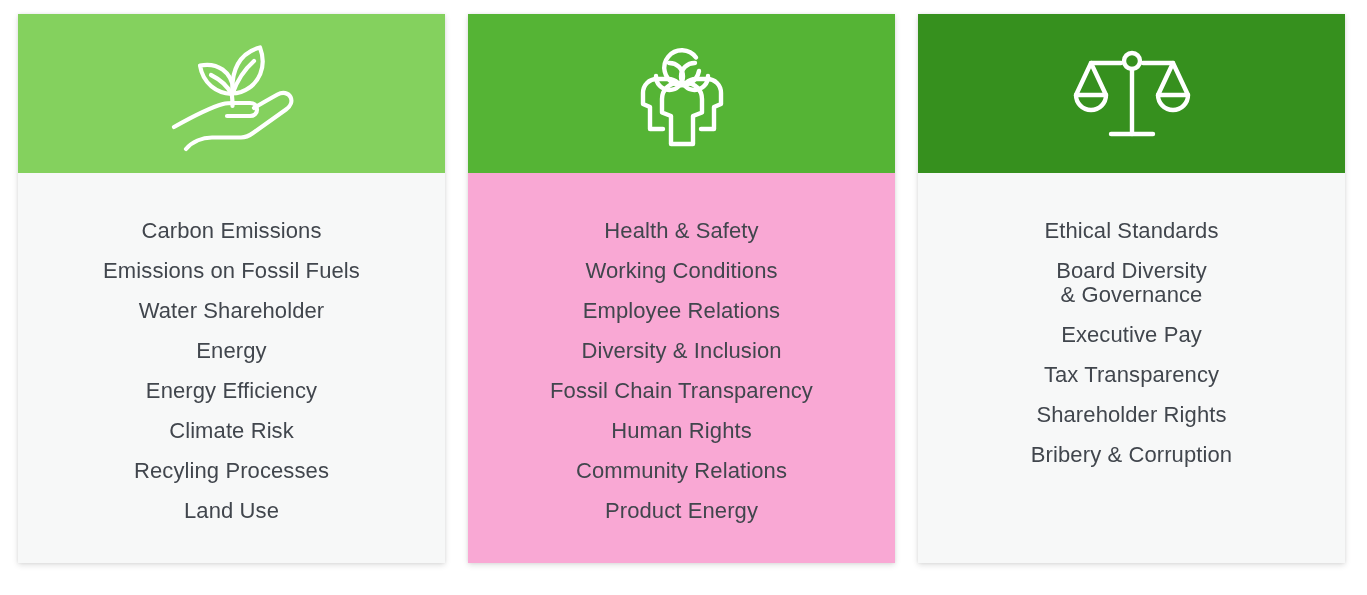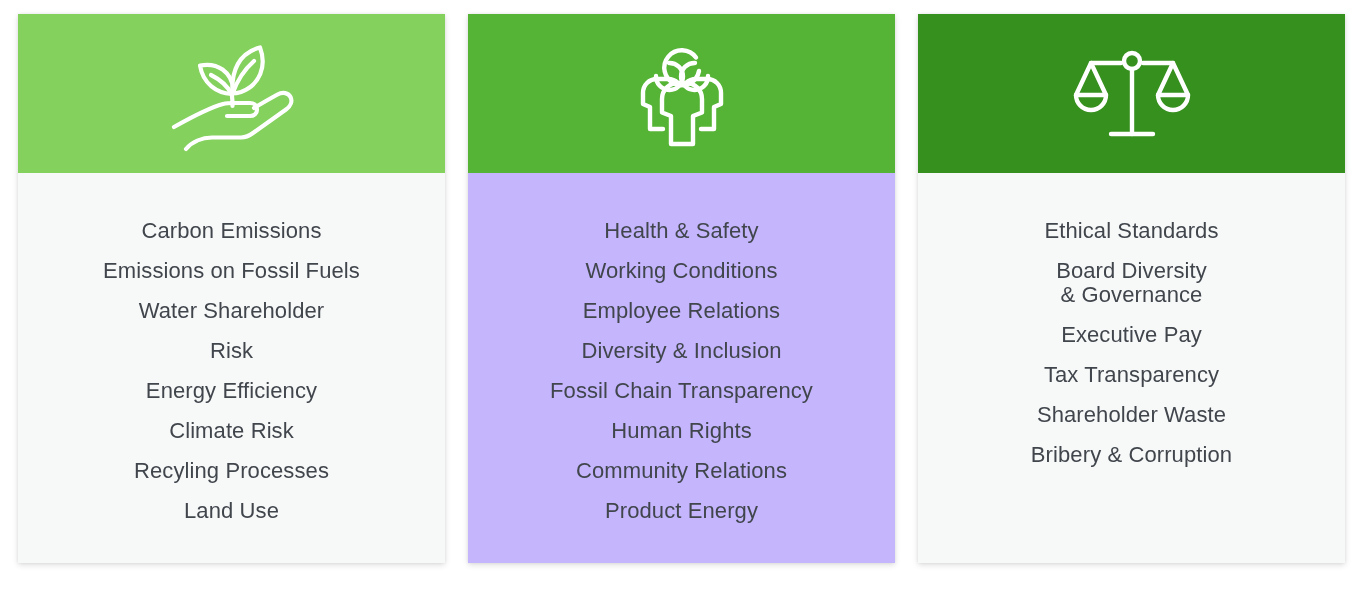--- a/index.html
+++ b/index.html
@@ -28,21 +28,21 @@
 
   .esg-card {
     flex: 1 1 0;
     display: flex;
     flex-direction: column;
     background: #f7f8f8;
     box-shadow: 0 2px 6px rgba(0,0,0,0.13), 0 0 3px rgba(0,0,0,0.07);
   }
 
   .esg-card.variant-social {
-    background: #c4b5fd;
+    background: #f9a8d4;
   }
 
   .card-header {
     height: 159px;
     flex: 0 0 159px;
     display: flex;
     align-items: center;
     justify-content: center;
   }
 
@@ -91,21 +91,21 @@
           <path d="M17 96 C 33 87, 55 76, 66 73 C 71 71.7, 76 72, 80.5 72 L 93 72 C 97.5 72, 100 75, 100 78.5 C 100 82, 97.5 85, 93 85 L 70 85"></path>
 
           <path d="M97 77 C 107 71, 116 66, 120.5 63.5 C 126 60.5, 131.5 62, 133.5 66 C 135.5 70, 134 75, 129 78.5 L 96 102 C 92 105, 88.5 106.5, 84 106.5 L 55 106.5 C 45 106.5, 35 111, 29 118"></path>
         </svg>
       </span>
     </div>
     <div class="card-body">
       <div class="topic-item">Carbon Emissions</div>
       <div class="topic-item">Emissions on Fossil Fuels</div>
       <div class="topic-item">Water Shareholder</div>
-      <div class="topic-item">Risk</div>
+      <div class="topic-item">Energy</div>
       <div class="topic-item">Energy Efficiency</div>
       <div class="topic-item">Climate Risk</div>
       <div class="topic-item">Recyling Processes</div>
       <div class="topic-item">Land Use</div>
     </div>
   </div>
 
   <div class="esg-card variant-social">
     <div class="card-header" style="background:#55b435">
       <span>
@@ -159,18 +159,18 @@
           <path d="M85 64 A 15 15 0 0 0 115 64"></path>
         </svg>
       </span>
     </div>
     <div class="card-body">
       <div class="topic-item">Ethical Standards</div>
       <div class="topic-item">Board Diversity
 &amp; Governance</div>
       <div class="topic-item">Executive Pay</div>
       <div class="topic-item">Tax Transparency</div>
-      <div class="topic-item">Shareholder Waste</div>
+      <div class="topic-item">Shareholder Rights</div>
       <div class="topic-item">Bribery &amp; Corruption</div>
     </div>
   </div>
 
 </div>
 
 </body></html>

